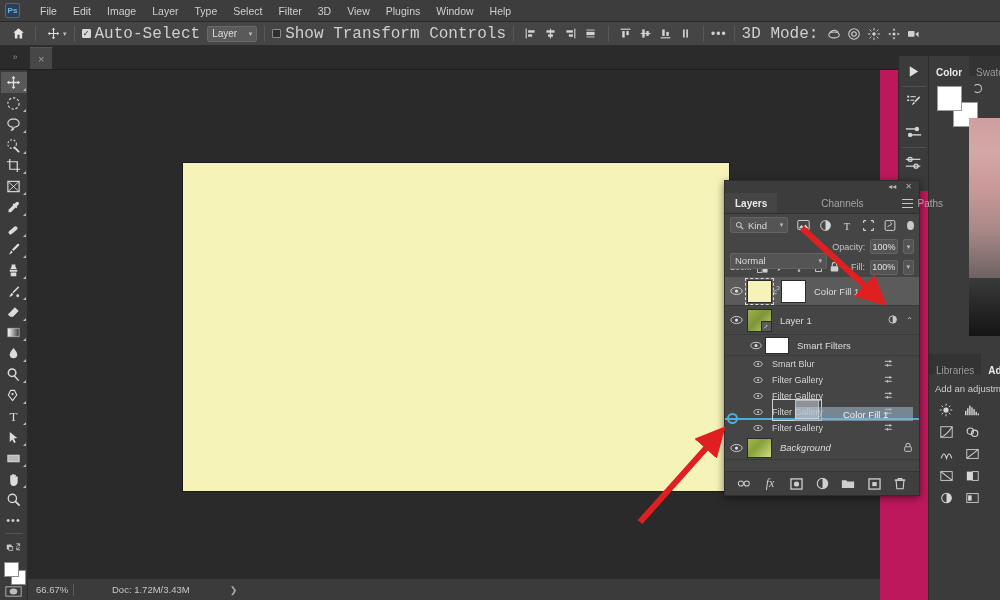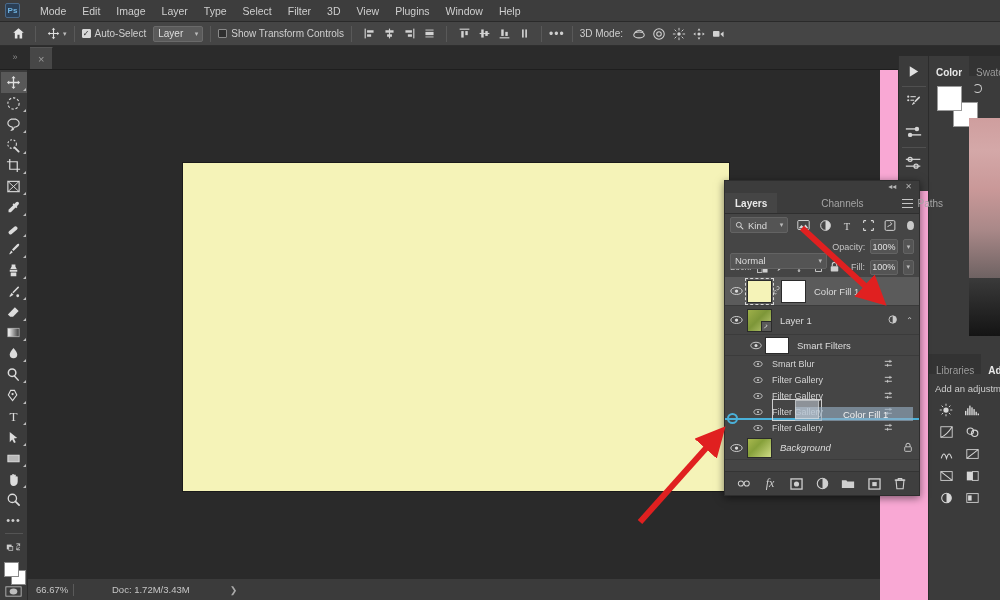--- a/index.html
+++ b/index.html
@@ -2,21 +2,21 @@
 <html><head>
 <meta charset="utf-8">
 <style>
   * { box-sizing: border-box; margin: 0; padding: 0; }
   html, body {
     width: 1000px; height: 600px;
     background: #1e1e1e; overflow: hidden;
     font-family: "Liberation Sans", sans-serif;
     -webkit-font-smoothing: antialiased;
   }
-  #app { position: relative; width: 1000px; height: 600px; background: #f9a8d4; }
+  #app { position: relative; width: 1000px; height: 600px; background: #be185d; }
 
   
   #menubar {
     position: absolute; left:0; top:0; width:1000px; height:22px;
     background:#3d3d3d; display:flex; align-items:center;
     border-bottom:1px solid #2a2a2a;
   }
   #ps-logo {
     width:15px; height:15px; margin-left:5px; margin-right:12px;
     background:#2b3f55; border:1px solid #4a6a8a; border-radius:2px;
@@ -28,21 +28,21 @@
     color:#cfcfcf; font-size:10.5px; padding:3px 8px; cursor:default; white-space:nowrap;
   }
 
   
   #optionsbar {
     position:absolute; left:0; top:22px; width:1000px; height:24px;
     background:#454545; display:flex; align-items:center;
     border-bottom:1px solid #2e2e2e; gap:0px;
   }
   .ob-sep { width:1px; height:16px; background:#595959; margin:0 7px; }
-  .ob-label { color:#cfcfcf; font-size:10px; white-space:nowrap; }
+  .ob-label { color:#cfcfcf; font-size:16px; white-space:nowrap;font-family:Liberation Mono, monospace; }
   .ob-icon {
     width:20px; height:18px; display:flex; align-items:center; justify-content:center;
     color:#d4d4d4;
   }
   .ob-check {
     width:9px; height:9px; border:1px solid #8a8a8a; background:#2f2f2f;
     display:inline-flex; align-items:center; justify-content:center;
     margin-right:4px; border-radius:1px;
   }
   .ob-check.on { background:#d8d8d8; border-color:#d8d8d8; }
@@ -271,21 +271,21 @@
   #annot { position:absolute; left:0; top:0; width:1000px; height:600px;
     pointer-events:none; }
 </style>
 </head>
 <body>
 
 <div id="app">
 
   <div id="menubar">
     <div id="ps-logo">Ps</div>
-    <div class="menu-item">Mode</div>
+    <div class="menu-item">File</div>
     <div class="menu-item">Edit</div>
     <div class="menu-item">Image</div>
     <div class="menu-item">Layer</div>
     <div class="menu-item">Type</div>
     <div class="menu-item">Select</div>
     <div class="menu-item">Filter</div>
     <div class="menu-item">3D</div>
     <div class="menu-item">View</div>
     <div class="menu-item">Plugins</div>
     <div class="menu-item">Window</div>

